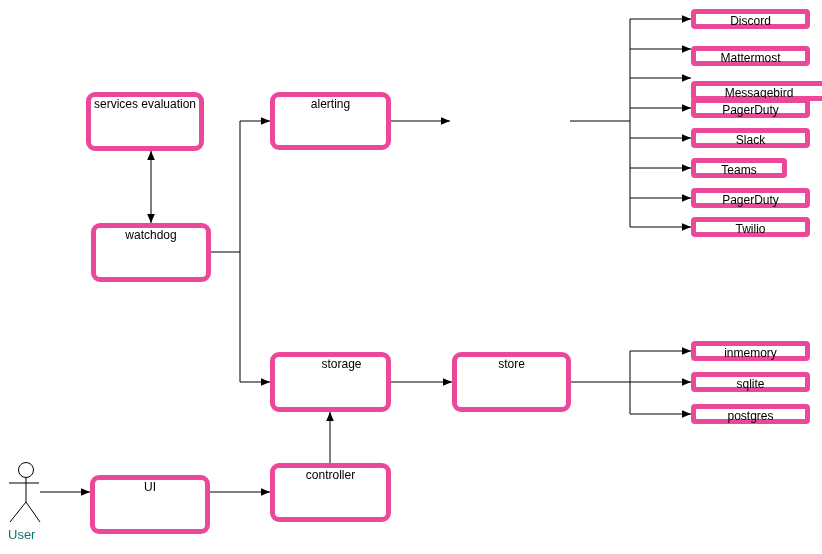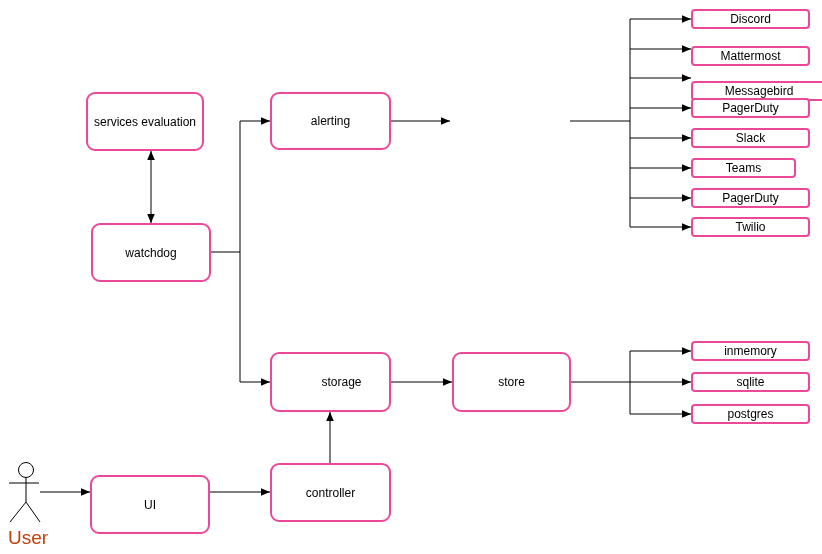--- a/index.html
+++ b/index.html
@@ -13,39 +13,38 @@
   }
   .connector-layer {
     position: absolute;
     left: 0; top: 0;
     width: 822px; height: 554px;
   }
   .node {
     position: absolute;
     box-sizing: border-box;
     background: #ffffff;
-    border: 2px solid #ec4899;
+    border: 5px solid #ec4899;
     border-radius: 9px;
     display: flex;
-    align-items: center;
+    align-items: flex-start;
     justify-content: center;
     font-size: 12px;
     color: #000000;
     text-align: center;
     z-index: 2;
   }
   .leaf {
     border-radius: 4px;
     font-size: 12px;
   }
   .actor-label {
     position: absolute;
-    font-size: 19px;
-    color: #c2410c;
-    text-align: center;
+    font-size: 13px;
+    color: #0f766e;
     z-index: 2;
   }
   .edge { stroke: #000000; stroke-width: 1; fill: none; }
   .figure { stroke: #000000; stroke-width: 1; fill: none; }
 </style>
 </head>
 <body>
 
 <div class="canvas">
 
@@ -135,21 +134,21 @@
   </div>
   <div class="node leaf" style="left:691px; top:81px; width:136px; height:20px;">
     <span>Messagebird</span>
   </div>
   <div class="node leaf" style="left:691px; top:98px; width:119px; height:20px;">
     <span>PagerDuty</span>
   </div>
   <div class="node leaf" style="left:691px; top:128px; width:119px; height:20px;">
     <span>Slack</span>
   </div>
-  <div class="node leaf" style="left:691px; top:158px; width:105px; height:20px;">
+  <div class="node leaf" style="left:691px; top:158px; width:96px; height:20px;">
     <span>Teams</span>
   </div>
   <div class="node leaf" style="left:691px; top:188px; width:119px; height:20px;">
     <span>PagerDuty</span>
   </div>
   <div class="node leaf" style="left:691px; top:217px; width:119px; height:20px;">
     <span>Twilio</span>
   </div>
 
   <div class="node leaf" style="left:691px; top:341px; width:119px; height:20px;">

